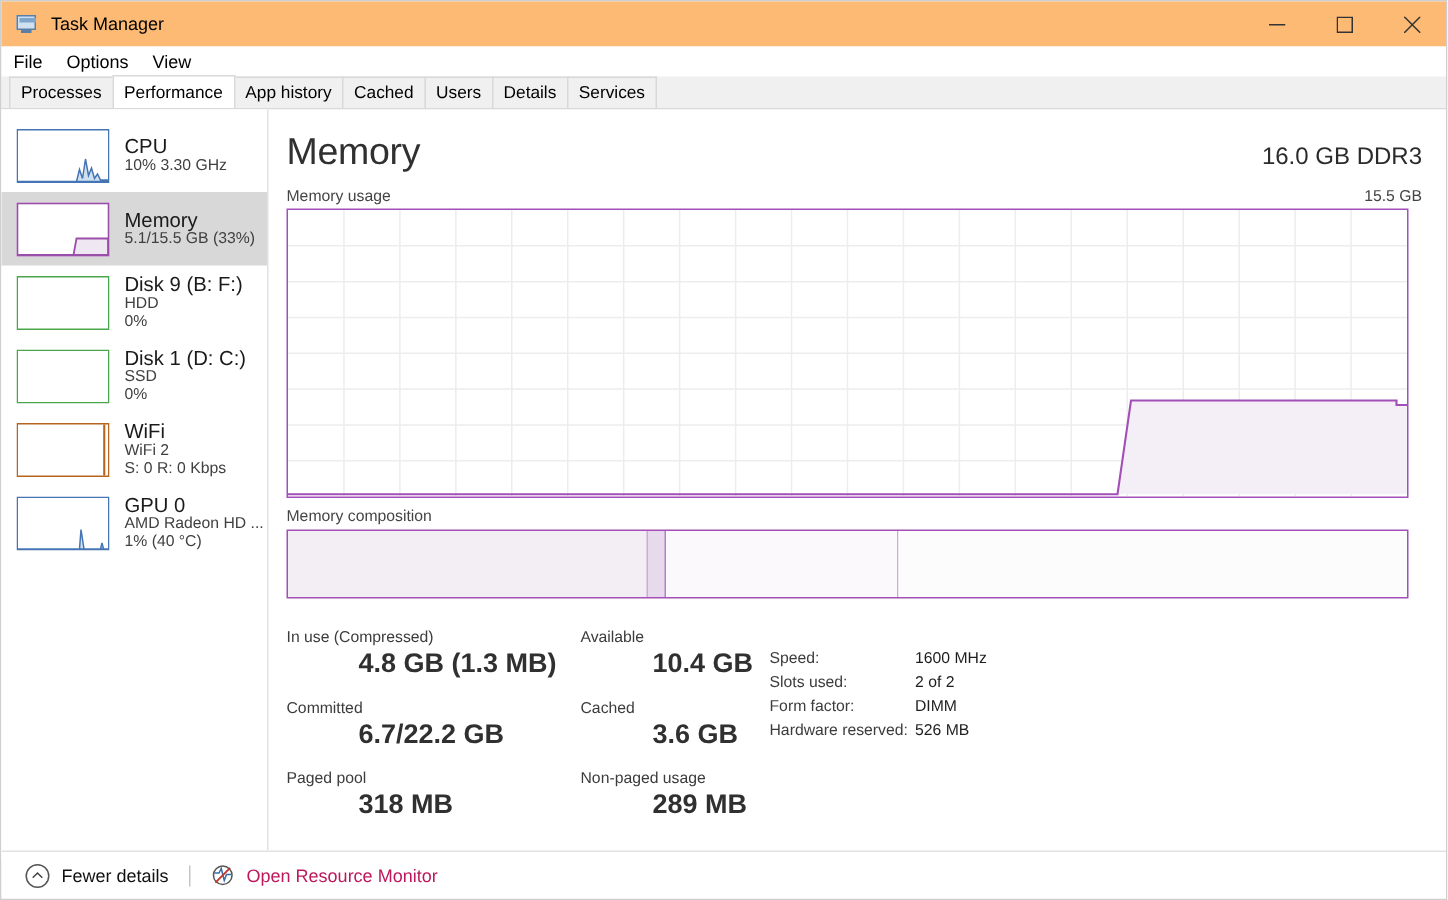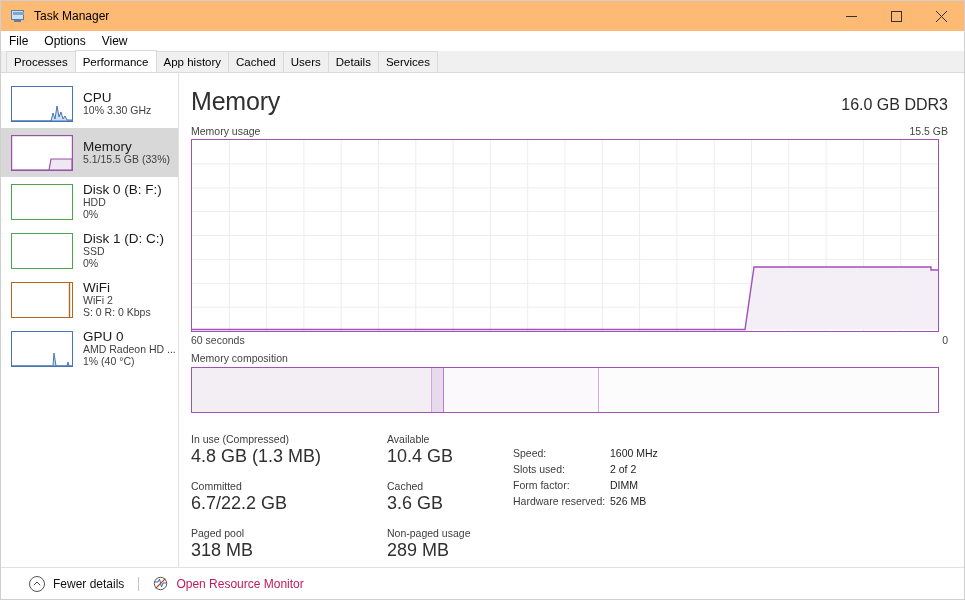--- a/index.html
+++ b/index.html
@@ -69,30 +69,30 @@
   .compbar { position: relative; width: 748px; height: 46px; border: 1px solid #a24fb8;
              background: #ffffff; margin-top: 3px; display: flex; overflow: hidden; }
   .seg { height: 100%; }
 
   
   .stats { display: flex; margin-top: 20px; }
   .stat-left { width: 196px; }
   .stat-mid  { width: 120px; }
   .statgroup { margin-bottom: 13px; }
   .stat-lab { font-size: 10.5px; color: #3c3c3c; }
-  .stat-val { font-size: 18px; color: #303030; margin-top: 1px; font-weight: normal; }
+  .stat-val { font-size: 18px; color: #303030; margin-top: 1px; font-weight: bold; margin-left: 48px; }
   .specs { margin-left: 6px; margin-top: 12px; }
   .spec-row { display: flex; font-size: 10.5px; color: #3c3c3c; line-height: 16px; }
   .spec-lab { width: 97px; }
   .spec-val { color: #1d1d1d; }
 
   
   .statusbar { position: absolute; left: 0; bottom: 0; width: 963px; height: 32px;
                background: #ffffff; border-top: 1px solid #e2e2e2;
-               display: flex; align-items: center; padding-left: 28px; gap: 8px; }
+               display: flex; align-items: center; padding-left: 16px; gap: 8px; }
   .chev { width: 16px; height: 16px; border: 1px solid #555; border-radius: 50%;
           display: flex; align-items: center; justify-content: center; }
   .fewer { font-size: 12px; color: #111; }
   .divider { width: 1px; height: 14px; background: #c6c6c6; margin: 0 6px; }
   .rm-icon { width: 15px; height: 15px; position: relative; }
   .link { font-size: 12px; color: #be185d; }
 </style>
 </head>
 <body>
 
@@ -170,21 +170,21 @@
         </div>
       </div>
 
       <div class="side-item">
         <div class="mini">
           <svg width="62" height="36" viewBox="0 0 62 36">
             <rect x="0.5" y="0.5" width="61" height="35" fill="#fff" stroke="#4aa64a" stroke-width="1"></rect>
           </svg>
         </div>
         <div class="side-text">
-          <div class="side-title">Disk 0 (B: F:)</div>
+          <div class="side-title">Disk 9 (B: F:)</div>
           <div class="side-sub">HDD</div>
           <div class="side-sub">0%</div>
         </div>
       </div>
 
       <div class="side-item">
         <div class="mini">
           <svg width="62" height="36" viewBox="0 0 62 36">
             <rect x="0.5" y="0.5" width="61" height="35" fill="#fff" stroke="#4aa64a" stroke-width="1"></rect>
           </svg>
@@ -266,24 +266,20 @@
             <line x1="596.8" y1="0" x2="596.8" y2="191"></line>
             <line x1="634.1" y1="0" x2="634.1" y2="191"></line>
             <line x1="671.4" y1="0" x2="671.4" y2="191"></line>
             <line x1="708.7" y1="0" x2="708.7" y2="191"></line>
           </g>
           <path d="M0 189.5 L553 189.5 L562 127 L739 127 L739 130 L746 130 L746 189.5 Z" fill="#f4eff6" stroke="none"></path>
           <path d="M0 189.5 L553 189.5 L562 127 L739 127 L739 130 L746 130" fill="none" stroke="#a24fb8" stroke-width="1.4"></path>
         </svg>
       </div>
 
-      <div class="graph-foot">
-        <span>60 seconds</span>
-        <span>0</span>
-      </div>
 
       <div class="comp-label">Memory composition</div>
 
       <div class="compbar">
         <div class="seg" style="width:32.2%; background:#f2eef3; border-right:1px solid #cfa9da;"></div>
         <div class="seg" style="width:1.6%; background:#e7daec; border-right:1px solid #b97fcc;"></div>
         <div class="seg" style="width:20.8%; background:#fbf9fc; border-right:1px solid #cfa9da;"></div>
         <div class="seg" style="flex:1; background:#fdfcfd;"></div>
       </div>
 

